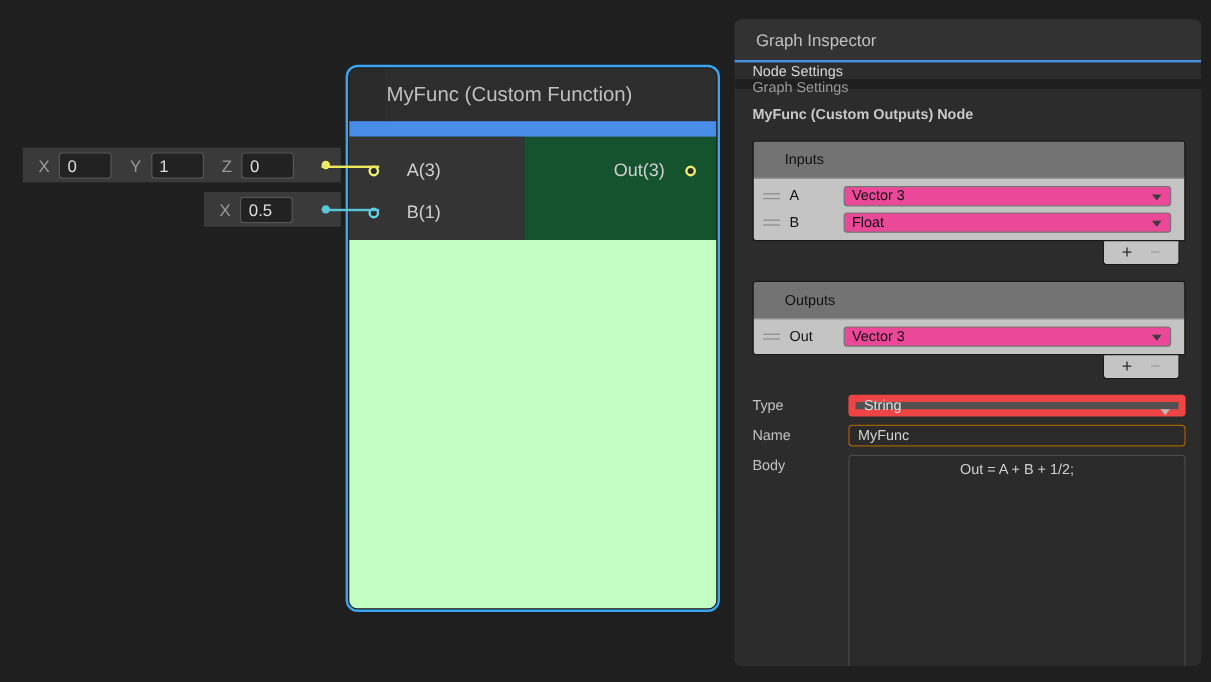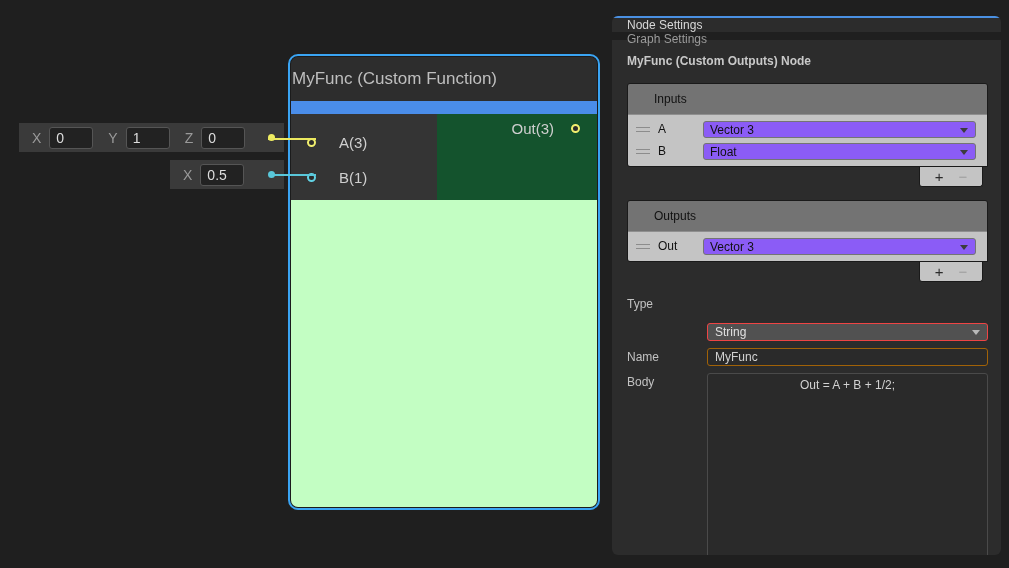--- a/index.html
+++ b/index.html
@@ -33,21 +33,21 @@
   
   .node {
     position:absolute; left:288px; top:54px; width:312px; height:456px;
     border:2px solid #3aa4f3; border-radius:10px; background:#1b1b1b;
     padding:1px; z-index:2;
   }
   .node-inner { width:100%; height:100%; border-radius:7px; overflow:hidden;
     display:flex; flex-direction:column; background:#2a2a2a; }
   .node-title {
     height:44px; background:#2d2d2d; color:#bfbfbf; font-size:17px;
-    display:flex; align-items:center; padding-left:1px;
+    display:flex; align-items:center; padding-left:1px;margin-left:30px;
   }
   .node-blue-strip { height:13px; background:#4a8de9; }
   .node-ports { position:relative; height:86px; background:#14532d; }
   .node-ports-left { position:absolute; left:0; top:0; width:146px; height:100%; background:#343434; }
   .port-row { position:absolute; display:flex; align-items:center; height:22px; }
   .ring {
     width:9px; height:9px; border-radius:50%; background:#2b2b2b; flex:none;
   }
   .ring-yellow { border:2.5px solid #f0ee6e; }
   .ring-cyan { border:2.5px solid #62d2e4; }
@@ -77,44 +77,43 @@
     display:flex; align-items:center; padding-left:26px; border-bottom:1px solid #8f8f8f;
   }
   .ulist-rows { background:#c4c4c4; padding:3px 0 4px 0; }
   .ulist-row { height:22px; display:flex; align-items:center; padding:0 6px; }
   .drag-handle {
     width:14px; height:5px; border-top:1px solid #8c8c8c; border-bottom:1px solid #8c8c8c;
     margin:0 8px 0 2px; flex:none;
   }
   .ulist-name { color:#111; font-size:12px; }
   .lt-dropdown {
-    margin-left:auto; width:273px; height:17px; background:#8b5cf6;
-    border:1px solid #747474; border-radius:3px; display:flex; align-items:flex-end;
+    margin-left:auto; width:273px; height:17px; background:#ec4899;
+    border:1px solid #747474; border-radius:3px; display:flex; align-items:center;
     color:#111; font-size:12px; padding-left:6px; position:relative; margin-right:5px;
   }
   .arrow-dark {
     position:absolute; right:7px; top:6px; width:0; height:0;
     border-left:4px solid transparent; border-right:4px solid transparent;
     border-top:5px solid #3c3c3c;
   }
   .ulist-footer-row { display:flex; justify-content:flex-end; padding-right:5px; margin-bottom:13px; }
   .ulist-footer {
     width:64px; height:20px; background:#c4c4c4; border:1px solid #1a1a1a; border-top:none;
     border-radius:0 0 3px 3px; display:flex; align-items:center; justify-content:space-evenly;
   }
   .btn-plus { color:#2b2b2b; font-size:15px; line-height:18px; }
   .btn-minus { color:#9e9e9e; font-size:15px; line-height:18px; }
 
   .form-row { display:flex; margin-bottom:7px; }
   .form-label { width:80px; flex:none; font-size:12px; color:#c2c2c2; padding-top:2px; }
   .dk-dropdown {
-    flex:1; height:18px; background:#515151; border:1px solid #ef4444; border-radius:3px;
+    flex:1; height:18px; background:#515151; border:6px solid #ef4444; border-radius:3px;
     display:flex; align-items:center; color:#e0e0e0; font-size:12px; padding-left:7px;
     position:relative;
-    margin-top:28px;
   }
   .arrow-light {
     position:absolute; right:7px; top:6px; width:0; height:0;
     border-left:4px solid transparent; border-right:4px solid transparent;
     border-top:5px solid #b9b9b9;
   }
   .dk-input {
     flex:1; height:18px; background:#2a2a2a; border:1px solid #a16207; border-radius:3px;
     color:#d2d2d2; font-size:12px; padding-left:7px;
     font-family:"Liberation Sans","DejaVu Sans",sans-serif;
@@ -155,30 +154,31 @@
     <div class="node-ports">
       <div class="node-ports-left"></div>
       <div class="port-row" style="left:16px; top:17px;">
         <span class="ring ring-yellow"></span>
         <span class="port-label" style="margin-left:23px;">A(3)</span>
       </div>
       <div class="port-row" style="left:16px; top:52px;">
         <span class="ring ring-cyan"></span>
         <span class="port-label" style="margin-left:23px;">B(1)</span>
       </div>
-      <div class="port-row" style="right:17px; top:3px;">
+      <div class="port-row" style="right:17px; top:17px;">
         <span class="port-label" style="margin-right:17px;">Out(3)</span>
         <span class="ring ring-yellow"></span>
       </div>
     </div>
     <div class="node-preview"></div>
   </div>
 </div>
 
 <div class="inspector">
+  <div class="insp-header">Graph Inspector</div>
 
   <div class="insp-tabs">
     <div class="tab active">Node Settings</div>
     <div class="tab">Graph Settings</div>
   </div>
 
   <div class="insp-body">
     <div class="insp-heading">MyFunc (Custom Outputs) Node</div>
 
     <div class="ulist">

